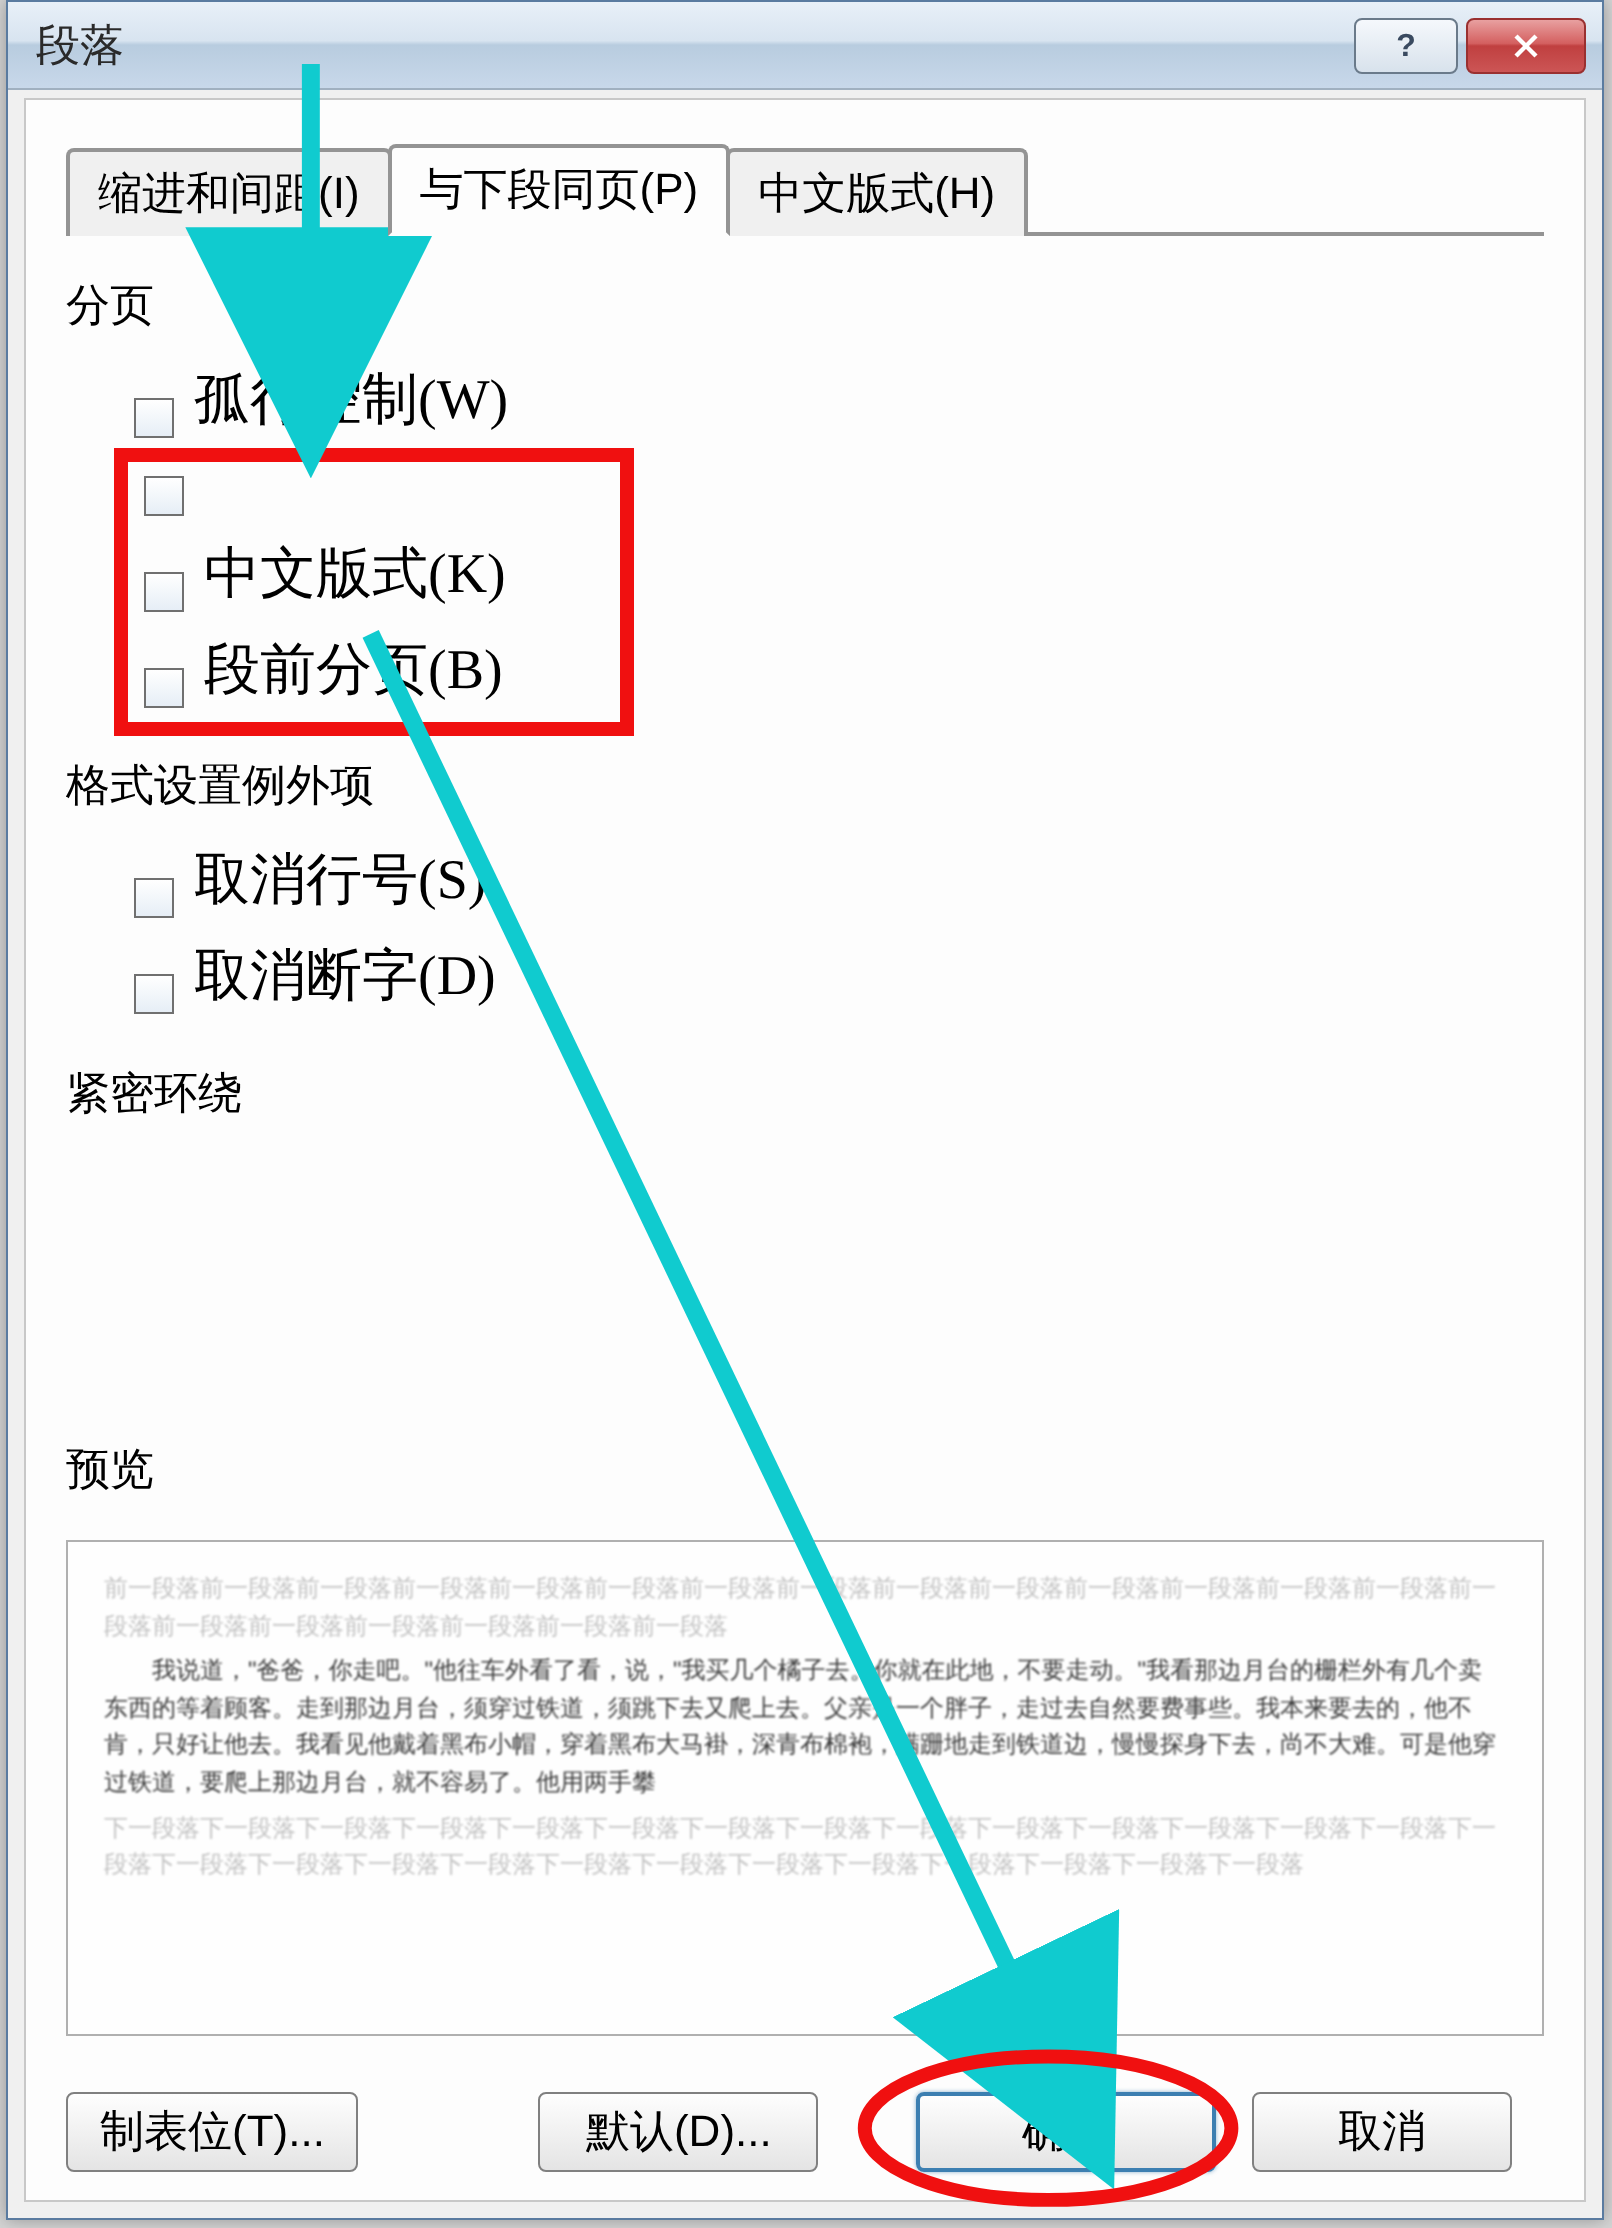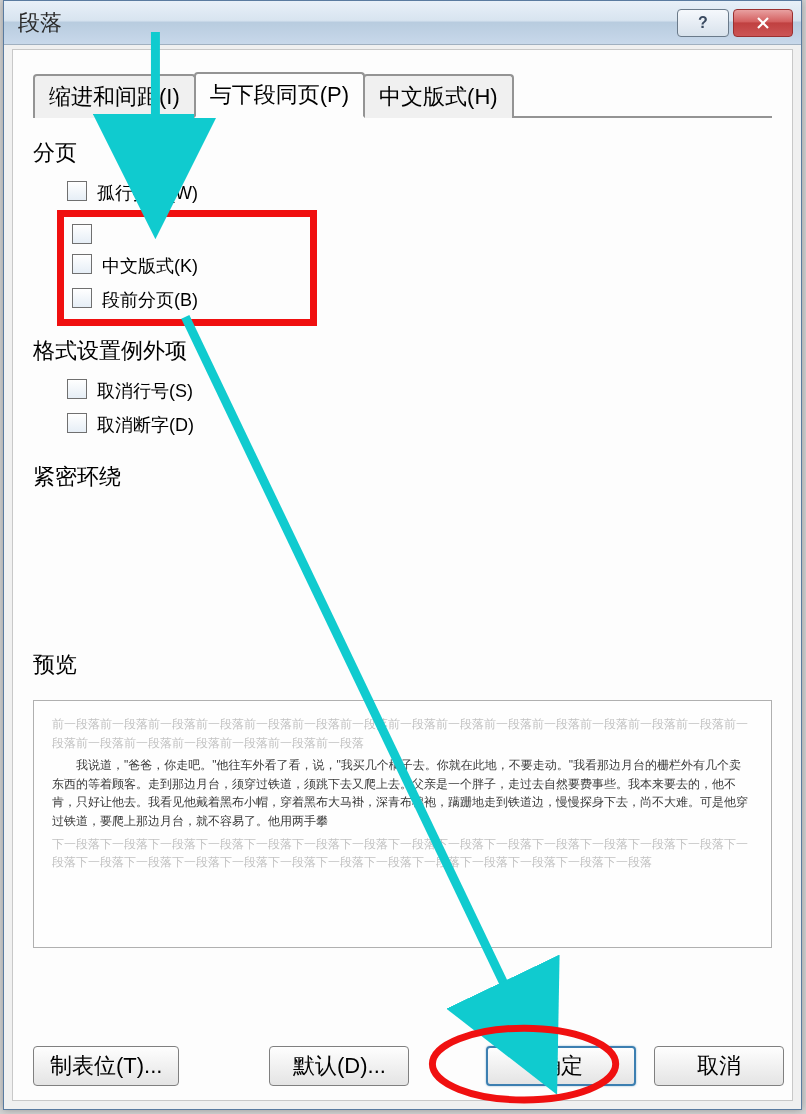--- a/index.html
+++ b/index.html
@@ -92,23 +92,24 @@
     top: 2px;
     z-index: 2;
     border-bottom: 2px solid #fdfdfd;
   }
   .section-title {
     font-size: 22px;
     margin: 20px 0 8px 0;
   }
   .checkbox-row {
     display: flex;
-    align-items: flex-start;
-    font-size: 18px;
+    align-items: flex-end;
+    font-size: 28px;
     padding: 5px 0 5px 34px;
+    font-family: Liberation Serif, serif;
   }
   .chk {
     width: 20px;
     height: 20px;
     border: 1px solid #707070;
     background: linear-gradient(to bottom, #fff, #e6eef6);
     margin-right: 10px;
     flex-shrink: 0;
   }
   .highlight-box {
@@ -173,21 +174,21 @@
   .pv-dark {
     color: #3a3a3a;
     text-indent: 24px;
     margin: 4px 0;
     filter: blur(0.4px);
   }
   .button-row {
     position: absolute;
     bottom: 14px;
     left: 20px;
-    right: 8px;
+    right: 36px;
     display: flex;
     align-items: center;
   }
   .btn {
     height: 40px;
     min-width: 140px;
     border: 1px solid #808080;
     background: linear-gradient(to bottom, #fefefe, #e4e4e4);
     border-radius: 4px;
     font-size: 22px;

